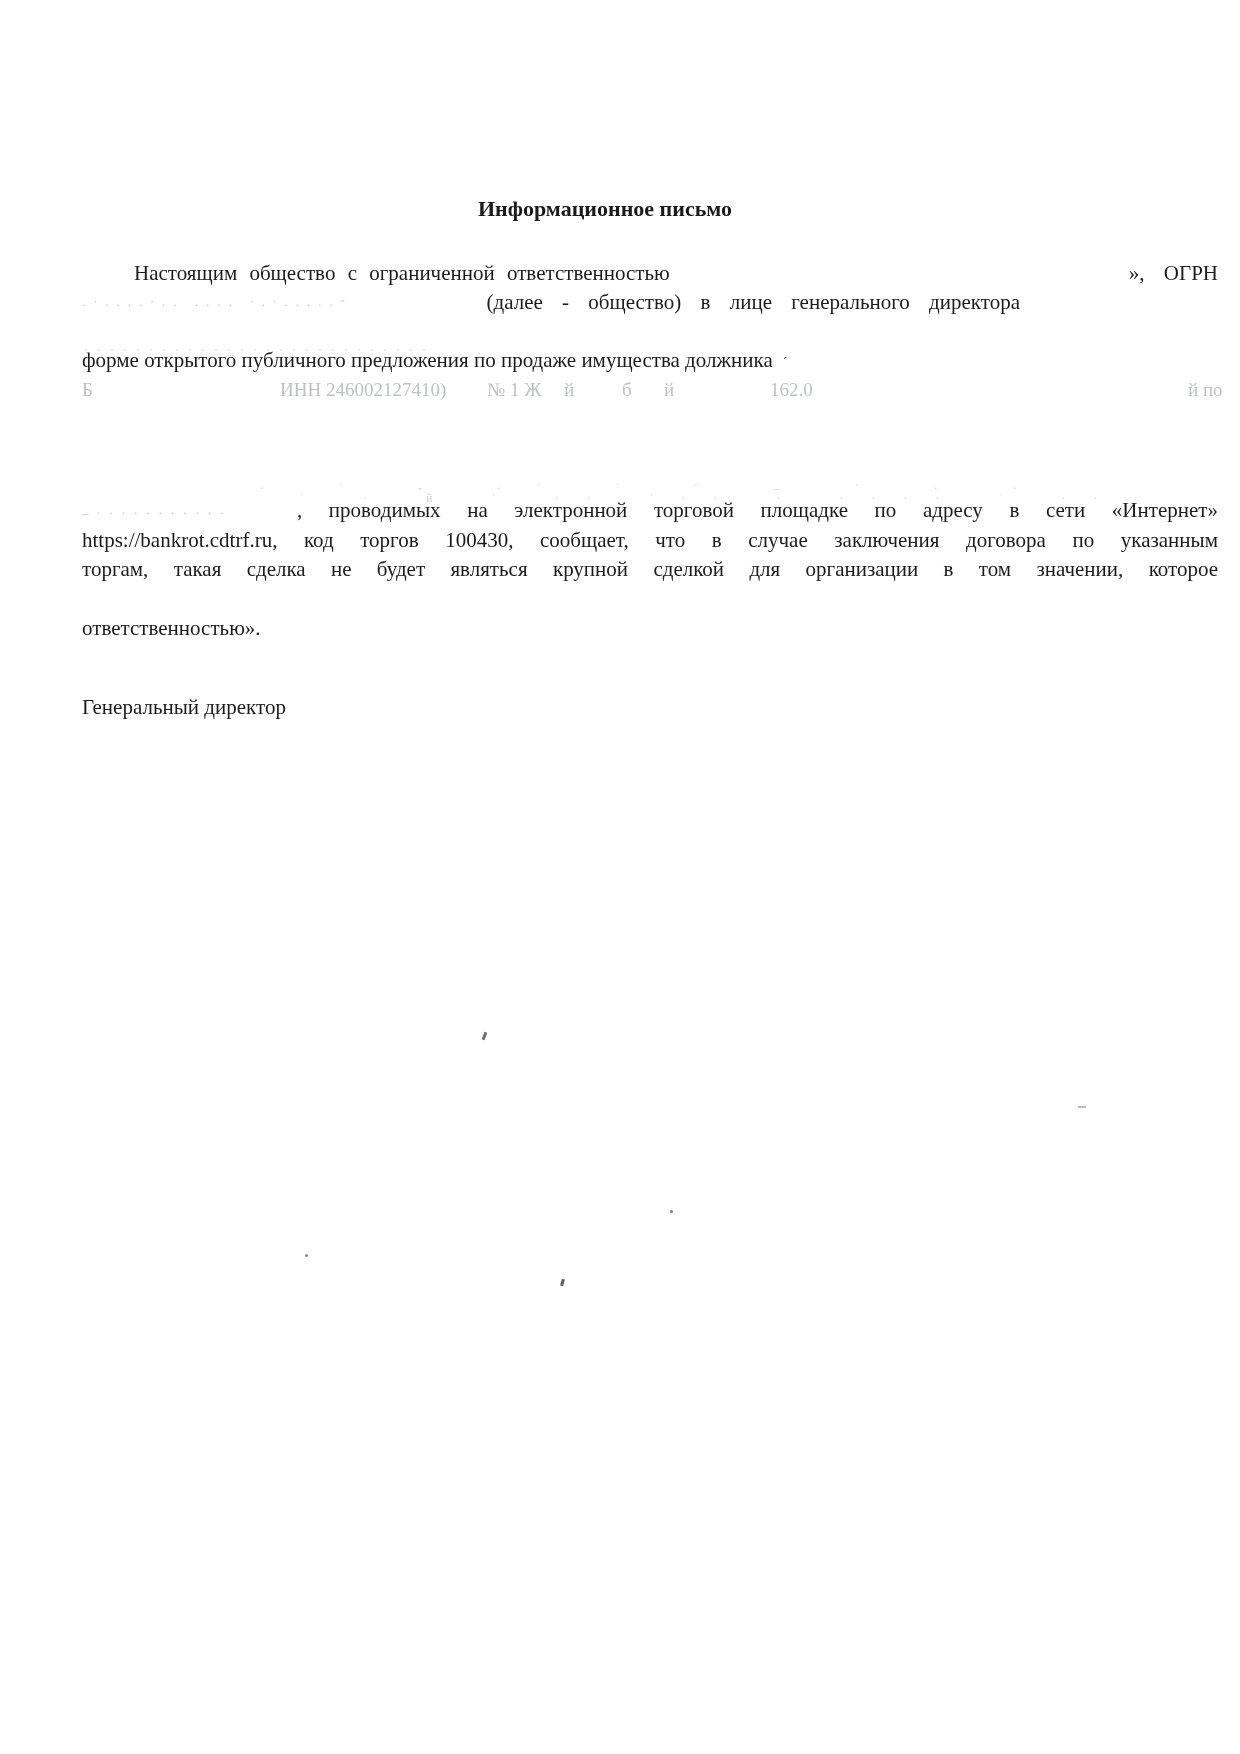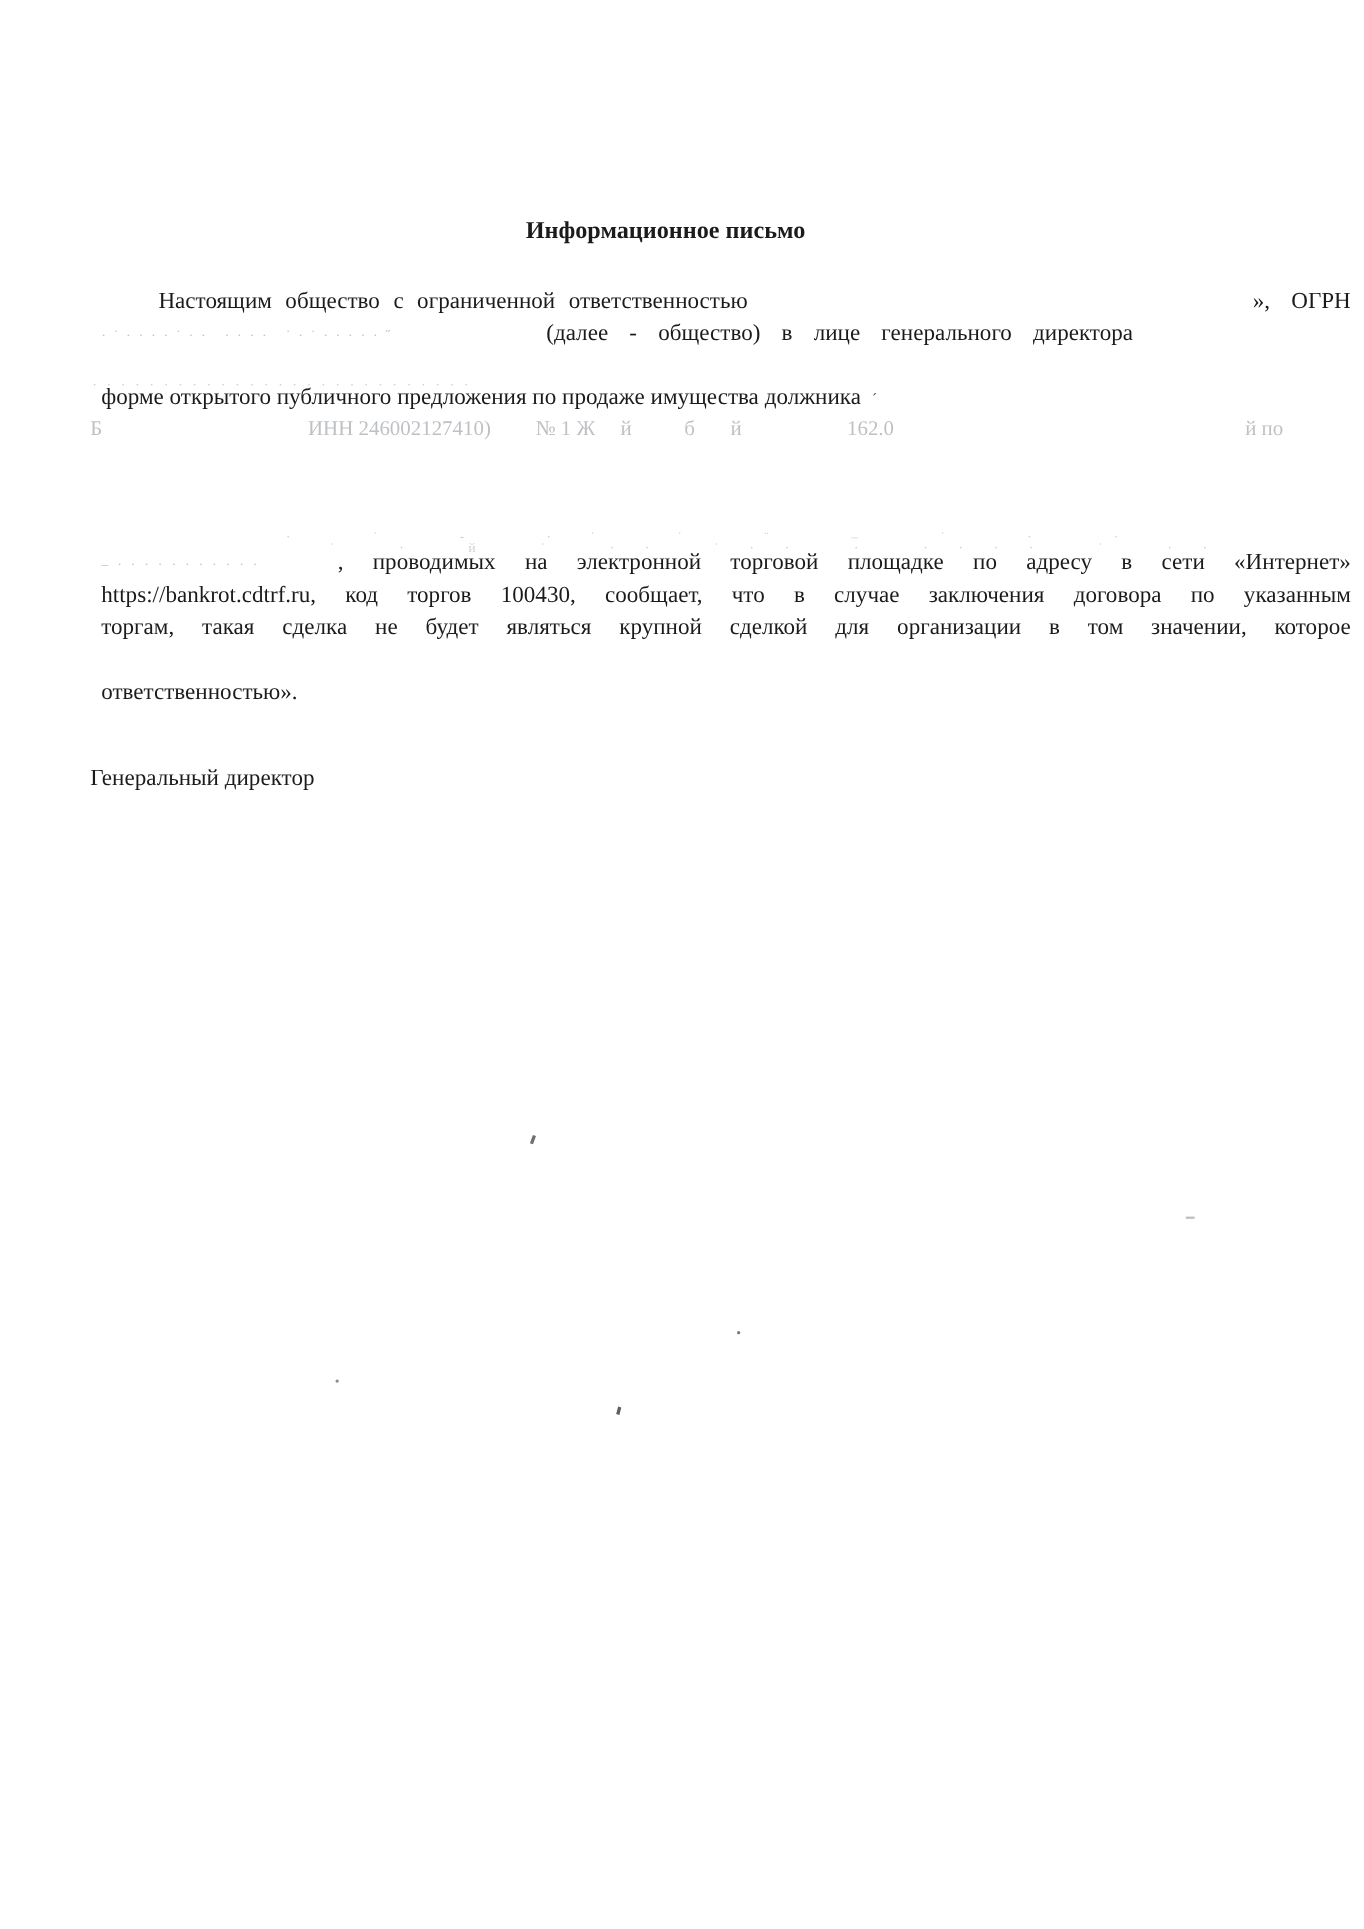--- a/index.html
+++ b/index.html
@@ -11,21 +11,21 @@
     color:#1b1b1b;
     font-size:21px;
     overflow:hidden;
   }
   .title{
     position:absolute;top:183px;left:82px;width:1136px;
     text-align:center;padding-right:90px;box-sizing:border-box;
     font-weight:bold;font-size:22px;margin-top:13px;
   }
   .line{
-    position:absolute;left:92px;width:1136px;height:29px;
+    position:absolute;left:82px;width:1136px;height:29px;
     display:flex;align-items:baseline;white-space:nowrap;
   }
   .indent{flex:0 0 52px;}
   .grow{flex:1 1 auto;}
   .sp198{flex:0 0 198px;}
   .sp220{flex:0 0 220px;}
   .seg-ws7{word-spacing:7px;flex:0 0 auto;}
   .seg-ws14{word-spacing:14px;flex:0 0 auto;}
   .tail{word-spacing:14px;flex:0 0 auto;}
   .jfill{flex:1 1 auto;text-align:justify;text-align-last:justify;white-space:normal;}
@@ -72,21 +72,21 @@
   </div>
 
   <div>
     <span class="frag" style="top:379px;left:82px;">Б</span>
     <span class="frag" style="top:379px;left:232px;margin-left:48px;">ИНН 246002127410)</span>
     <span class="frag" style="top:379px;left:487px;">№ 1 Ж</span>
     <span class="frag" style="top:379px;left:564px;">й</span>
     <span class="frag" style="top:379px;left:622px;">б</span>
     <span class="frag" style="top:379px;left:664px;">й</span>
     <span class="frag" style="top:379px;left:770px;">162.0</span>
-    <span class="frag" style="top:379px;left:1132px;text-align:center;">й по</span>
+    <span class="frag" style="top:379px;left:1188px;text-align:center;">й по</span>
   </div>
 
   <div class="dotrow" style="top:479px;left:260px;width:850px;letter-spacing:36px;">· ˙ ⁃ ·˙ ˙ ¨ – ˙ · ·</div>
   <div class="dotrow" style="top:491px;left:300px;width:880px;letter-spacing:28px;">˙ · й ˙ ·· ˙·· · ···· ˙ ··</div>
 
   <div class="line" style="top:498px;">
     <span class="erased marks-b">–···········</span>
     <span class="jfill">, проводимых на электронной торговой площадке по адресу в сети «Интернет»</span>
   </div>
 

